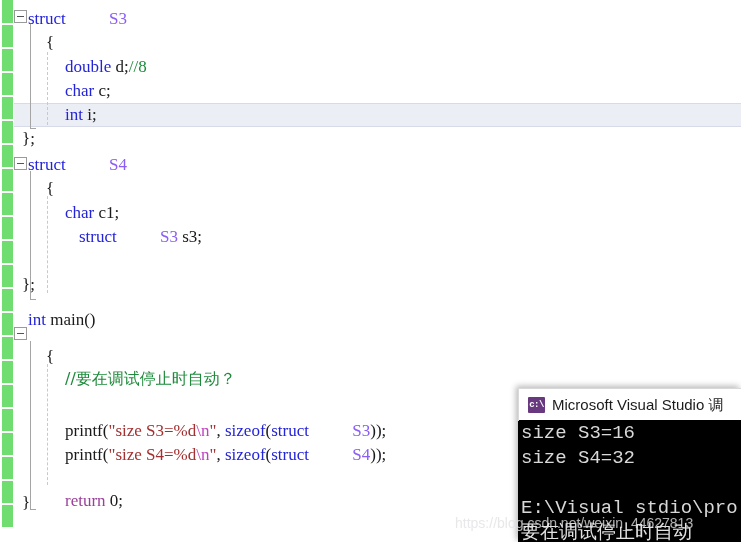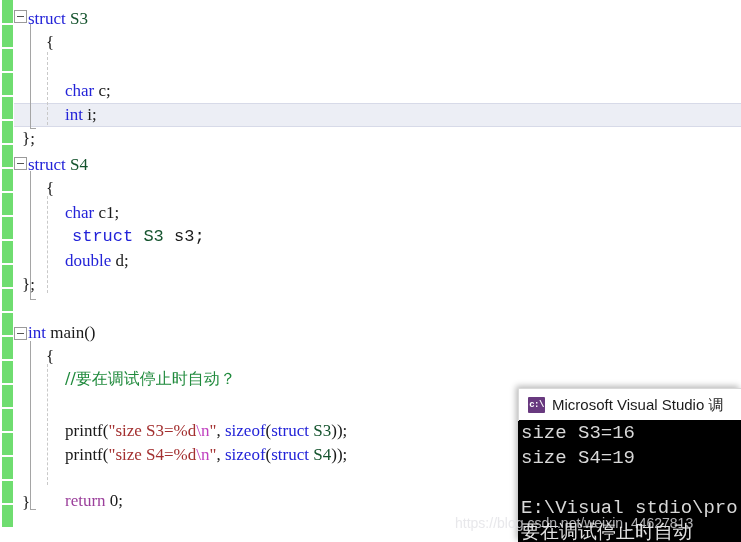--- a/index.html
+++ b/index.html
@@ -71,21 +71,21 @@
     width: 727px;
     height: 24px;
     background: #eceef5;
     border-top: 1px solid #d7dae8;
     border-bottom: 1px solid #d7dae8;
     box-sizing: border-box;
   }
 
   
   .kw      { color: #2323d8; }   
-  .type    { color: #14532d; }   
+  .type    { color: #8b5cf6; margin-left: 39px; }   
   .ctl     { color: #9b3f9b; }   
   .cmt     { color: #1f8a3c; }   
   .str     { color: #a33030; }   
   .esc     { color: #c040c0; }   
   .num     { color: #1a1a1a; }
   .plain   { color: #1a1a1a; }
 
   
   .fold-box {
     position: absolute;
@@ -254,42 +254,42 @@
   <div class="indent-guide" style="left:47px; top:52px; height:73px;"></div>
   <div class="indent-guide" style="left:47px; top:196px; height:97px;"></div>
   <div class="indent-guide" style="left:47px; top:364px; height:121px;"></div>
 
   <div class="code-layer">
 
     <div class="line" style="top:7px;"><span class="txt"><span class="kw">struct</span><span class="plain"> </span><span class="type">S3</span></span></div>
 
     <div class="line" style="top:31px;"><span class="txt" style="left:46px;"><span class="plain">{</span></span></div>
 
+    <div class="line" style="top:55px;"><span class="txt" style="left:65px;"><span class="kw">double</span><span class="plain"> d;</span><span class="cmt">//8</span></span></div>
 
     <div class="line" style="top:79px;"><span class="txt" style="left:65px;"><span class="kw">char</span><span class="plain"> c;</span></span></div>
 
     <div class="line" style="top:103px;"><span class="txt" style="left:65px;"><span class="kw">int</span><span class="plain"> i;</span></span></div>
 
     <div class="line" style="top:127px;"><span class="txt" style="left:22px;"><span class="plain">};</span></span></div>
 
     <div class="line" style="top:153px;"><span class="txt"><span class="kw">struct</span><span class="plain"> </span><span class="type">S4</span></span></div>
 
     <div class="line" style="top:177px;"><span class="txt" style="left:46px;"><span class="plain">{</span></span></div>
 
     <div class="line" style="top:201px;"><span class="txt" style="left:65px;"><span class="kw">char</span><span class="plain"> c1;</span></span></div>
 
-    <div class="line" style="top:225px;"><span class="txt" style="left:72px;font-family:Liberation Mono, monospace;"><span class="kw">struct</span><span class="plain"> </span><span class="type">S3</span><span class="plain"> s3;</span></span></div>
-
-    <div class="line" style="top:249px;"><span class="txt" style="left:65px;"><span class="kw">double</span><span class="plain"> d;</span></span></div>
+    <div class="line" style="top:225px;"><span class="txt" style="left:79px;"><span class="kw">struct</span><span class="plain"> </span><span class="type">S3</span><span class="plain"> s3;</span></span></div>
+
 
     <div class="line" style="top:273px;"><span class="txt" style="left:22px;"><span class="plain">};</span></span></div>
 
     <div class="line" style="top:297px;"></div>
 
-    <div class="line" style="top:321px;"><span class="txt"><span class="kw">int</span><span class="plain"> main()</span></span></div>
+    <div class="line" style="top:308px;"><span class="txt"><span class="kw">int</span><span class="plain"> main()</span></span></div>
 
     <div class="line" style="top:345px;"><span class="txt" style="left:46px;"><span class="plain">{</span></span></div>
 
     <div class="line" style="top:367px;"><span class="txt" style="left:65px; font-family:'DejaVu Sans','Liberation Sans',sans-serif; font-size:16px;"><span class="cmt">//要在调试停止时自动？</span></span></div>
 
     <div class="line" style="top:393px;"></div>
 
     <div class="line" style="top:419px;"><span class="txt" style="left:65px;"><span class="plain">printf(</span><span class="str">"size S3=%d</span><span class="esc">\n</span><span class="str">"</span><span class="plain">, </span><span class="kw">sizeof</span><span class="plain">(</span><span class="kw">struct</span><span class="type"> S3</span><span class="plain">));</span></span></div>
 
     <div class="line" style="top:443px;"><span class="txt" style="left:65px;"><span class="plain">printf(</span><span class="str">"size S4=%d</span><span class="esc">\n</span><span class="str">"</span><span class="plain">, </span><span class="kw">sizeof</span><span class="plain">(</span><span class="kw">struct</span><span class="type"> S4</span><span class="plain">));</span></span></div>
@@ -300,21 +300,21 @@
 
   </div>
 
   <div id="console">
     <div id="console-titlebar">
       <div id="console-icon">c:\</div>
       <div id="console-title">Microsoft Visual Studio 调</div>
     </div>
     <div id="console-body">
       <div class="con-line" style="top:2px;">size S3=16</div>
-      <div class="con-line" style="top:27px;">size S4=19</div>
+      <div class="con-line" style="top:27px;">size S4=32</div>
       <div class="con-line" style="top:52px;"></div>
       <div class="con-line" style="top:77px;">E:\Visual stdio\pro</div>
       <div class="con-line cjk" style="top:100px;">要在调试停止时自动</div>
     </div>
   </div>
 
   <div id="watermark">https://blog.csdn.net/weixin_44627813</div>
 
 </div>
 

